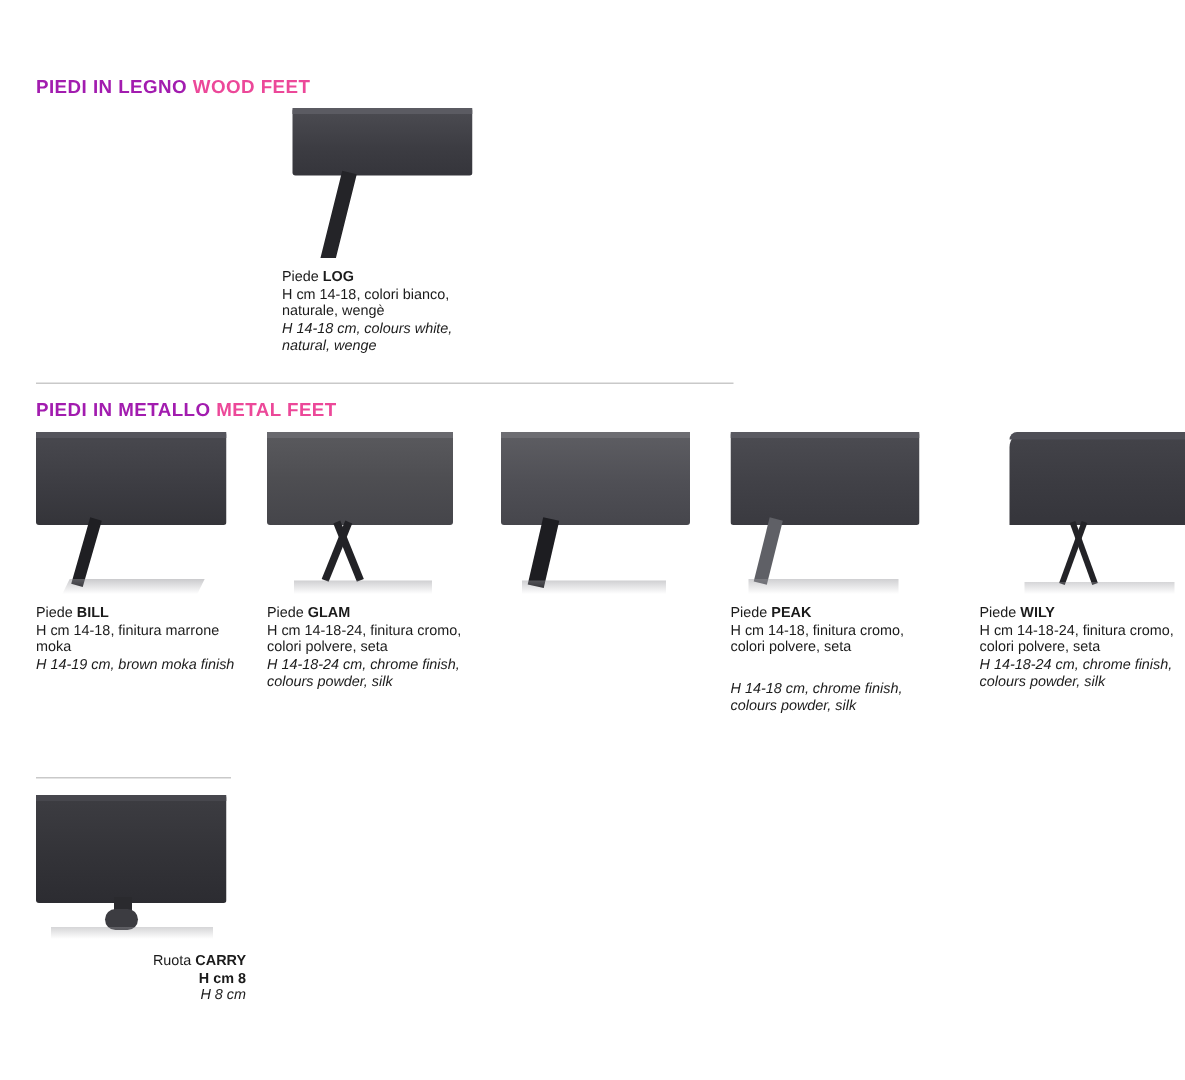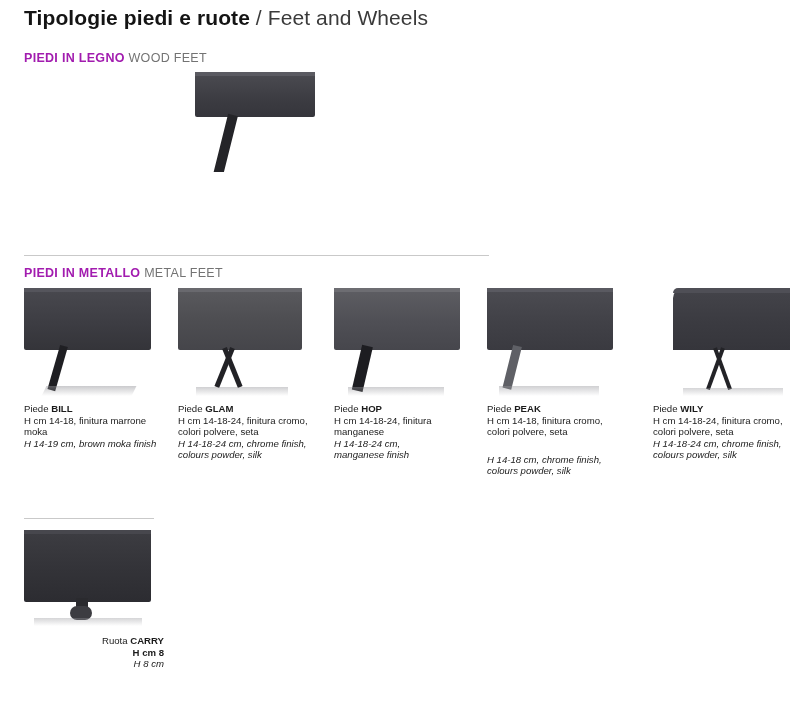--- a/index.html
+++ b/index.html
@@ -48,23 +48,23 @@
     position: absolute;
     font-size: 12.5px;
     white-space: nowrap;
   }
   .section-head .sh-it {
     font-weight: bold;
     letter-spacing: 0.3px;
     color: #a21caf;
   }
   .section-head .sh-en {
-    font-weight: normal;
+    font-weight: bold;
     letter-spacing: 0.3px;
-    color: #737373;
+    color: #ec4899;
   }
 
   
   .rule {
     position: absolute;
     height: 1px;
     background: #c9c9c9;
   }
 
   
@@ -102,37 +102,41 @@
   }
   .leg {
     position: absolute;
   }
 </style>
 </head>
 <body>
 
 <div class="page">
 
-  <div class="page-title">
-    <span class="t-bold">Tipologie piedi e ruote</span><span class="t-sep"> / </span><span class="t-light">Feet and Wheels</span>
-  </div>
 
   <div class="section-head" style="left:24px; top:51px;">
     <span class="sh-it">PIEDI IN LEGNO</span><span class="sh-en"> WOOD FEET</span>
   </div>
 
 
   <div class="item" style="left:188px; top:72px; width:130px;">
     <div class="thumb" style="width:127px; height:100px;">
       <div class="sofa-body" style="left:7px; top:0px; width:120px; height:45px; background:linear-gradient(180deg,#4c4c52 0%,#3c3c42 60%,#35353b 100%);"></div>
       <div style="position:absolute; left:7px; top:0px; width:120px; height:4px; background:#5b5b62;"></div>
 
       <div class="leg" style="left:40px; top:43px; width:10px; height:72px; background:#242428; transform:rotate(14deg); transform-origin:top center; border-radius:0 0 3px 3px;"></div>
 
       <div style="position:absolute; left:0px; top:95px; width:127px; height:25px; background:#ffffff; mix-blend-mode:normal; opacity:0;"></div>
+    </div>
+    <div class="caption">
+      <div class="name-line"><span>Piede </span><span class="nm">LOG</span></div>
+      <div class="it-line" style="white-space:pre-line;">H cm 14-18, colori bianco,
+naturale, wengè</div>
+      <div class="en-line" style="white-space:pre-line;">H 14-18 cm, colours white,
+natural, wenge</div>
     </div>
   </div>
 
   <div class="rule" style="left:24px; top:255px; width:465px;"></div>
 
   <div class="section-head" style="left:24px; top:266px;">
     <span class="sh-it">PIEDI IN METALLO</span><span class="sh-en"> METAL FEET</span>
   </div>
 
   <div class="item" style="left:24px; top:288px; width:140px;">
@@ -166,27 +170,20 @@
 colours powder, silk</div>
     </div>
   </div>
 
   <div class="item" style="left:334px; top:288px; width:140px;">
     <div class="thumb" style="width:126px; height:108px;">
       <div class="sofa-body" style="left:0px; top:0px; width:126px; height:62px; background:linear-gradient(180deg,#5e5e63 0%,#4f4f55 55%,#46464c 100%);"></div>
       <div style="position:absolute; left:0px; top:0px; width:126px; height:4px; background:#6d6d72;"></div>
       <div class="leg" style="left:28px; top:58px; width:11px; height:46px; background:#1d1d21; transform:rotate(13deg); transform-origin:top center;"></div>
       <div style="position:absolute; left:14px; top:99px; width:96px; height:9px; background:linear-gradient(180deg,rgba(150,150,155,0.45),rgba(255,255,255,0));"></div>
-    </div>
-    <div class="caption">
-      <div class="name-line"><span>Piede </span><span class="nm">HOP</span></div>
-      <div class="it-line" style="white-space:pre-line;">H cm 14-18-24, finitura
-manganese</div>
-      <div class="en-line" style="white-space:pre-line;">H 14-18-24 cm,
-manganese finish</div>
     </div>
   </div>
 
   <div class="item" style="left:487px; top:288px; width:150px;">
     <div class="thumb" style="width:126px; height:108px;">
       <div class="sofa-body" style="left:0px; top:0px; width:126px; height:62px; background:linear-gradient(180deg,#4c4c52 0%,#414147 55%,#3a3a40 100%);"></div>
       <div style="position:absolute; left:0px; top:0px; width:126px; height:4px; background:#5a5a61;"></div>
       <div class="leg" style="left:26px; top:58px; width:9px; height:44px; background:#5f6066; transform:rotate(14deg); transform-origin:top center;"></div>
       <div style="position:absolute; left:12px; top:98px; width:100px; height:10px; background:linear-gradient(180deg,rgba(150,150,155,0.45),rgba(255,255,255,0));"></div>
     </div>

